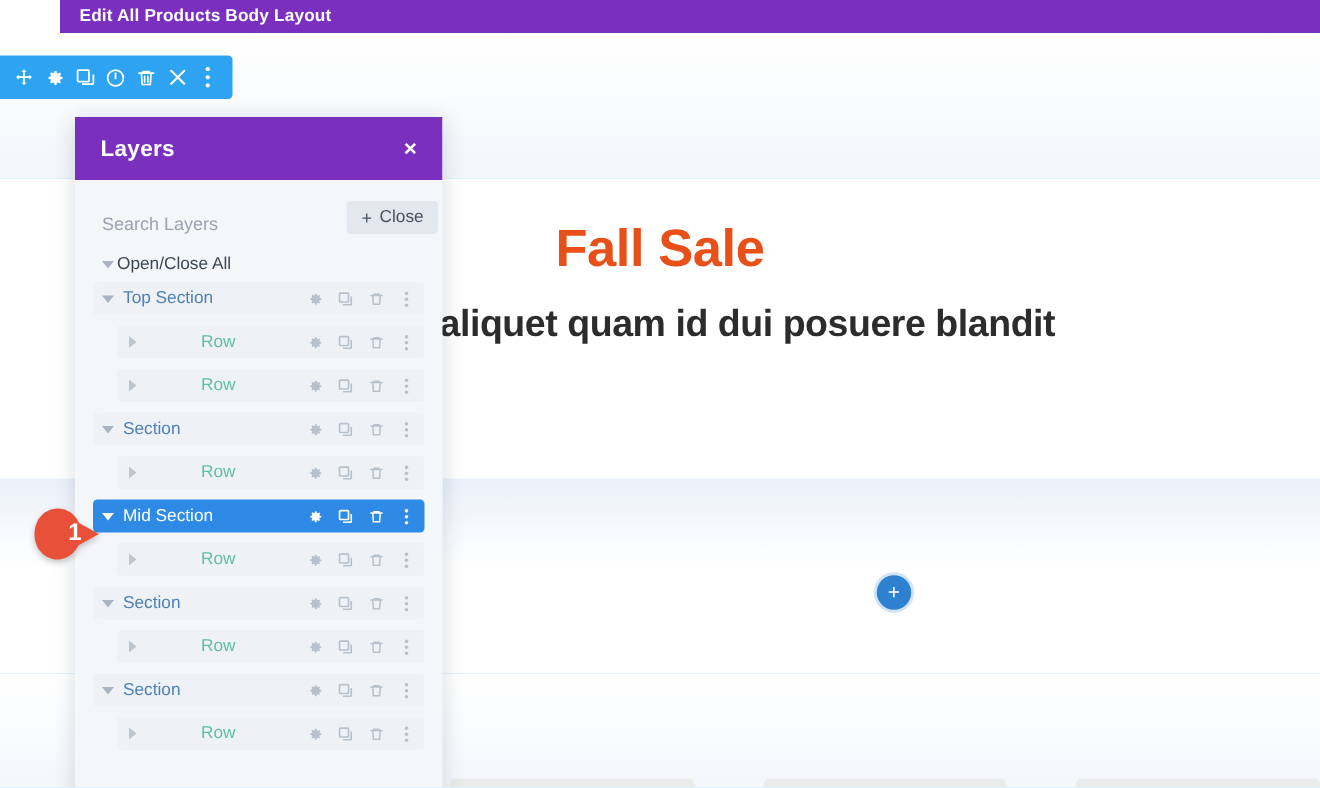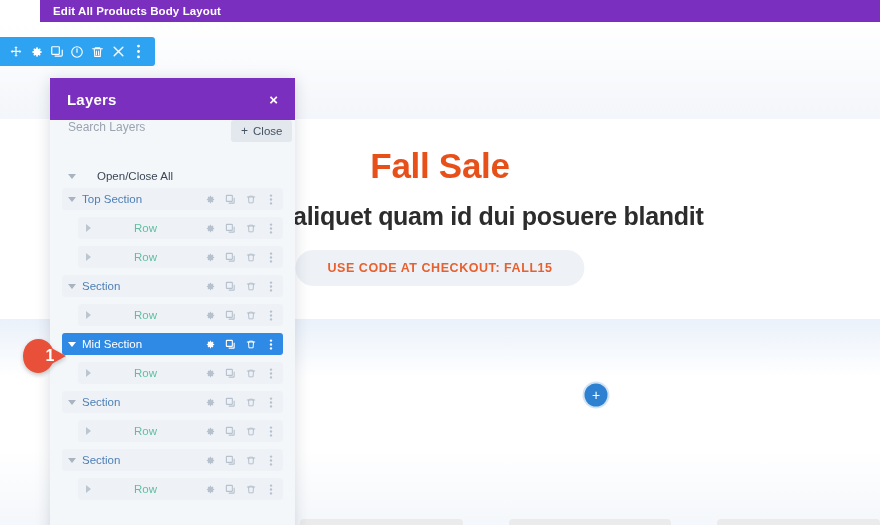--- a/index.html
+++ b/index.html
@@ -93,39 +93,39 @@
     background:#f4f7fa; box-shadow:0 2px 14px rgba(30,40,60,.17);
     display:flex; flex-direction:column; overflow:hidden;
   }
   .lp-header {
     height:42px; background:#7b2fbe; display:flex; align-items:center;
     justify-content:space-between; padding:0 17px; flex:0 0 auto;
   }
   .lp-title { color:#fff; font-size:15px; font-weight:bold; letter-spacing:.2px; }
   .lp-close { color:#fff; font-size:15px; line-height:1; cursor:pointer; font-weight:bold; }
   .lp-searchbar {
-    height:36px; background:#f4f7fa; display:flex; align-items:flex-start;
+    height:36px; background:#f4f7fa; display:flex; align-items:flex-end;
     padding:0 10px 0 18px; gap:8px; flex:0 0 auto;
   }
   .lp-search-input {
     flex:1; border:none; outline:none; background:transparent;
     font-family:"Liberation Sans", sans-serif; font-size:12px; color:#8b95a3;
   }
   .lp-search-input::placeholder { color:#9aa3b0; }
   .lp-filter-btn {
     background:#e3e8ee; color:#45515f; font-size:11.5px; border-radius:3px;
     padding:5px 10px; display:flex; align-items:center; gap:5px; cursor:pointer;
     white-space:nowrap;
   }
   .lp-filter-plus { font-size:12px; line-height:1; }
 
   .lp-body { flex:1 1 auto; overflow:hidden; padding-top:10px; position:relative; }
 
   .lp-openclose {
-    display:flex; align-items:center; gap:21px; padding:4px 0 6px 18px;
+    display:flex; align-items:center; gap:2px; padding:4px 0 6px 18px;
     color:#3a4755; font-size:11.5px; cursor:pointer;
   }
 
   .layer-row {
     position:relative; display:flex; align-items:center; height:22px;
     margin:0 12px 7px 12px; border-radius:3px; padding-right:7px;
     background:#eef2f7; cursor:pointer;
   }
   .layer-row.indent { margin-left:28px;gap:36px; }
   .layer-row.selected { background:#2e8ae5; }
@@ -160,21 +160,20 @@
 
   <div class="canvas">
 
     <div class="sec-strip-top"></div>
 
     <div class="hero">
       <div class="hero-title">Fall Sale</div>
       <div class="hero-sub">Curabitur aliquet quam id dui posuere blandit</div>
     </div>
 
-    <div class="hero-badge">USE CODE AT CHECKOUT: FALL15</div>
 
     <div class="mid-band"></div>
 
     <div class="add-row-btn">
       <span>+</span>
     </div>
 
     <div class="products-band"></div>
     <div class="products-title">ducts</div>
 

